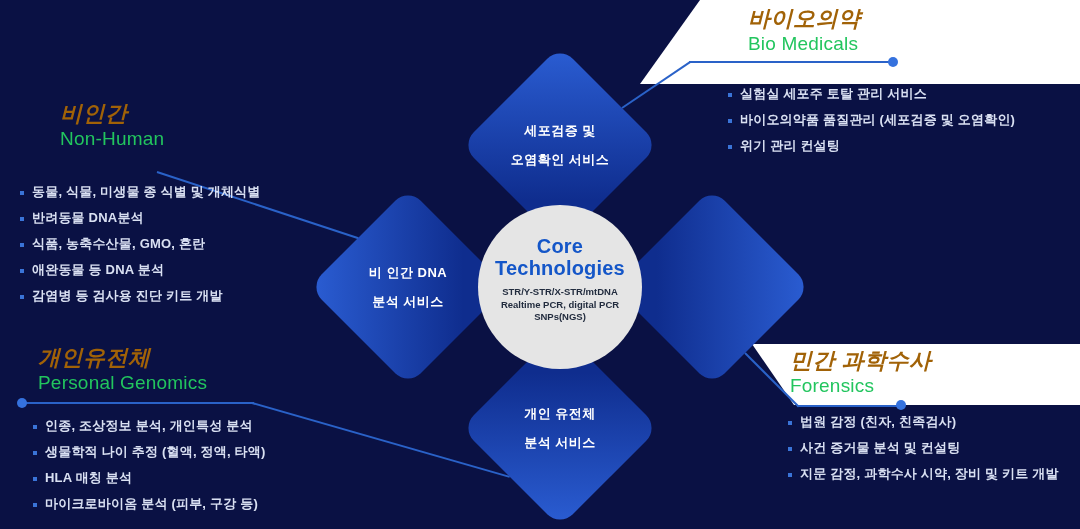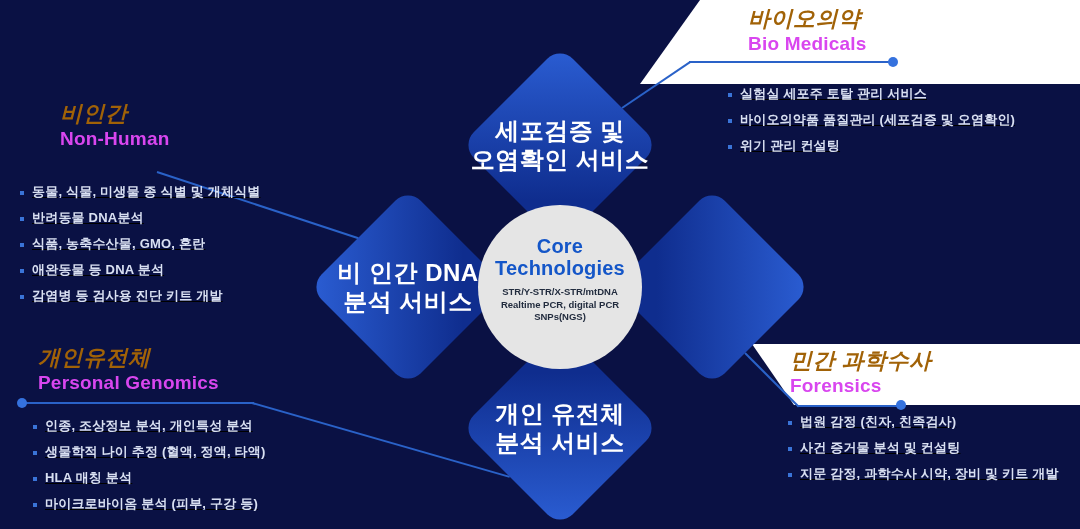--- a/index.html
+++ b/index.html
@@ -28,49 +28,49 @@
   .dot-br { left:896px; top:400px; }
 
   
   .diamond { position:absolute; width:140px; height:140px; border-radius:18px; transform:rotate(45deg); }
   .d-top    { left:490px; top:75px;  background:linear-gradient(135deg,#2B5ED4 0%,#0F2D8E 78%); }
   .d-left   { left:338px; top:217px; background:linear-gradient(45deg, #2B5ED4 0%,#0F2D8E 78%); }
   .d-right  { left:642px; top:217px; background:linear-gradient(225deg,#2B5ED4 0%,#0F2D8E 78%); }
   .d-bottom { left:490px; top:358px; background:linear-gradient(315deg,#2B5ED4 0%,#0F2D8E 78%); }
 
   .d-label { position:absolute; width:220px; text-align:center; color:#FFFFFF;
-             font-weight:bold; font-size:24px; line-height:29px; letter-spacing:0.5px; }
+             font-weight:bold; font-size:13px; line-height:29px; letter-spacing:0.5px; }
   .dl-top    { left:450px; top:116px; }
   .dl-left   { left:298px; top:258px; }
   .dl-right  { left:602px; top:258px; }
   .dl-bottom { left:450px; top:399px; }
 
   
   .core-circle { position:absolute; left:478px; top:205px; width:164px; height:164px;
                  border-radius:50%; background:#e5e5e5; text-align:center;
                  box-sizing:border-box; padding-top:30px; }
   .core-title { font-size:20px; font-weight:bold; color:#1456C8; line-height:22px; letter-spacing:0.2px; }
   .core-sub   { margin-top:7px; font-size:9.5px; font-weight:bold; color:#222C3E; line-height:12.5px; }
 
   
   .heading { position:absolute; }
   .h-ko { font-size:22px; font-weight:bold; color:#a16207; line-height:27px; letter-spacing:0.5px;font-style:italic; }
-  .h-en { font-size:19px; font-weight:bold; color:#d946ef; line-height:23px; letter-spacing:0.2px; }
+  .h-en { font-size:19px; font-weight:normal; color:#22c55e; line-height:23px; letter-spacing:0.2px; }
   .head-nonhuman  { left:35px;  top:100px;margin-left:25px; }
   .head-bio       { left:748px; top:5px; }
   .head-pg        { left:38px;  top:344px; }
   .head-forensics { left:790px; top:347px; }
 
   
   .blist { position:absolute; }
   .list-nonhuman  { left:20px;  top:184px; }
   .list-bio       { left:728px; top:86px; width:345px; }
   .list-pg        { left:33px;  top:418px; }
   .list-forensics { left:788px; top:414px; }
-  .bullet-item { display:flex; align-items:flex-start; margin-bottom:11px;text-decoration:underline; }
+  .bullet-item { display:flex; align-items:flex-start; margin-bottom:11px; }
   .bullet-marker { width:4px; height:4px; background:#3A74D8; margin:7px 8px 0 0; flex:none; }
   .bullet-text { font-size:13px; font-weight:bold; color:#D9E0F2; line-height:15px; letter-spacing:0.2px; }
   .list-bio .bullet-text { text-align:justify; }
   .list-forensics .bullet-text { white-space:nowrap; }
 </style>
 </head>
 <body>
 
 <div class="canvas">
 

